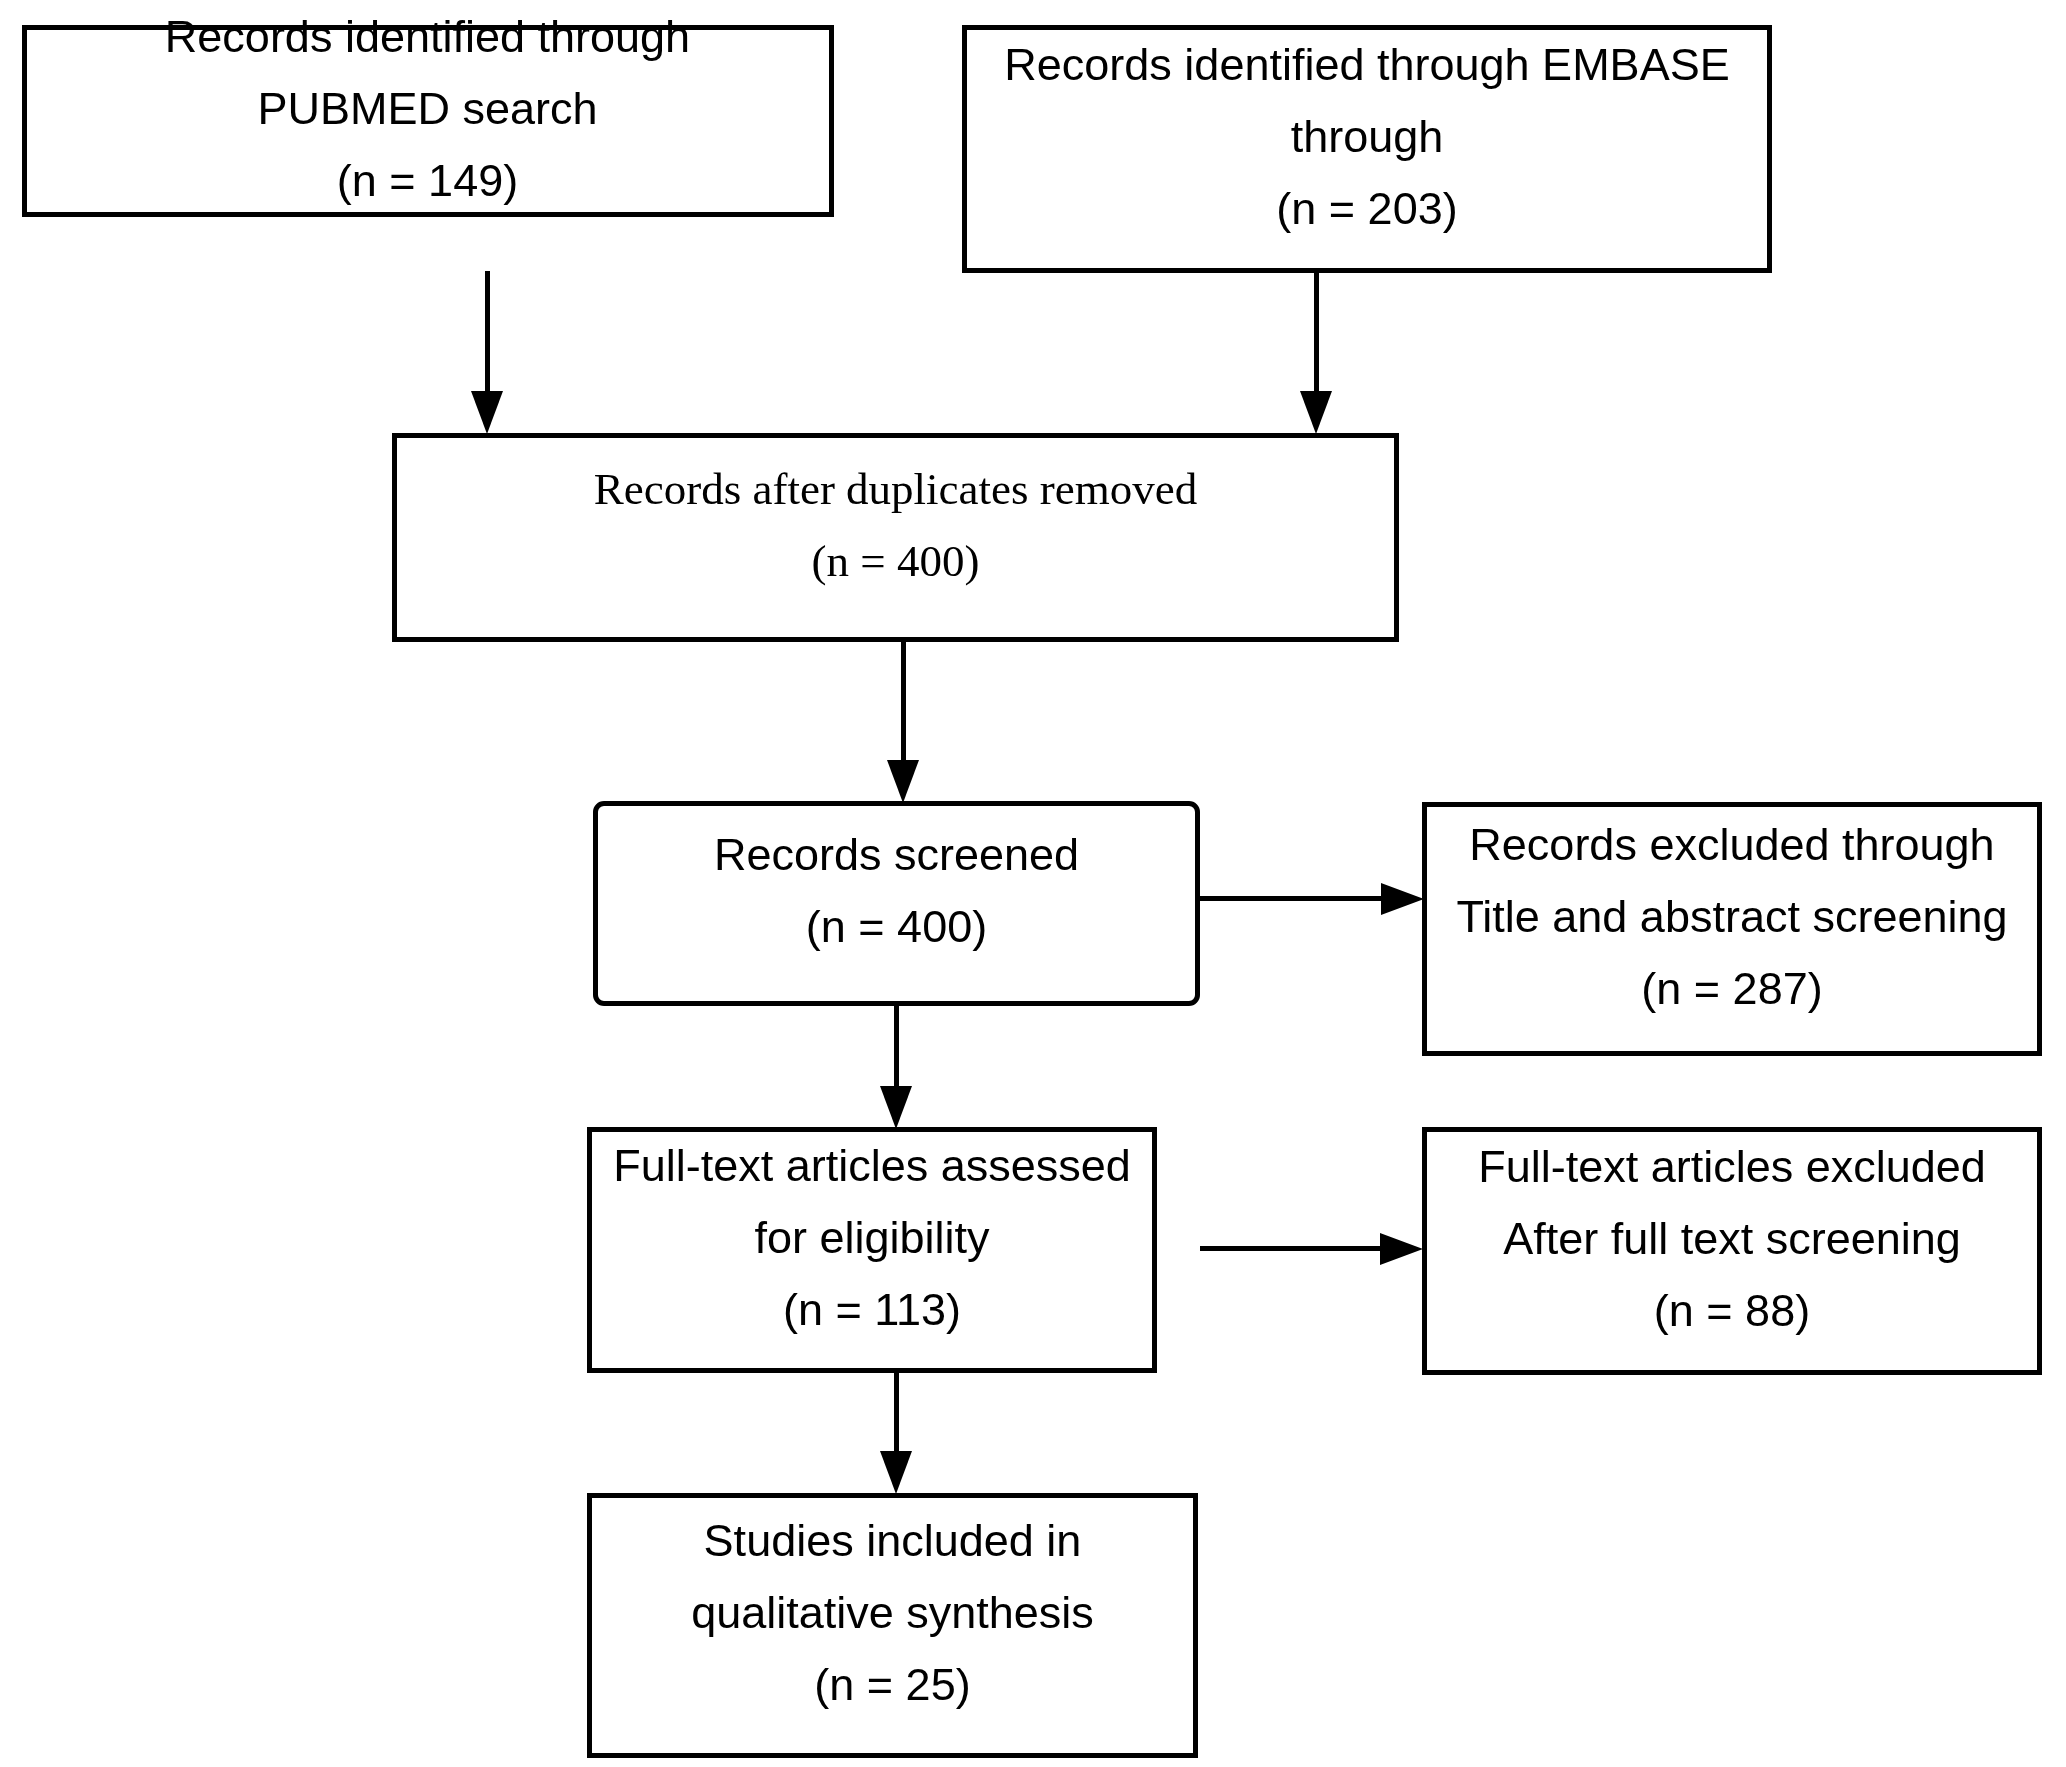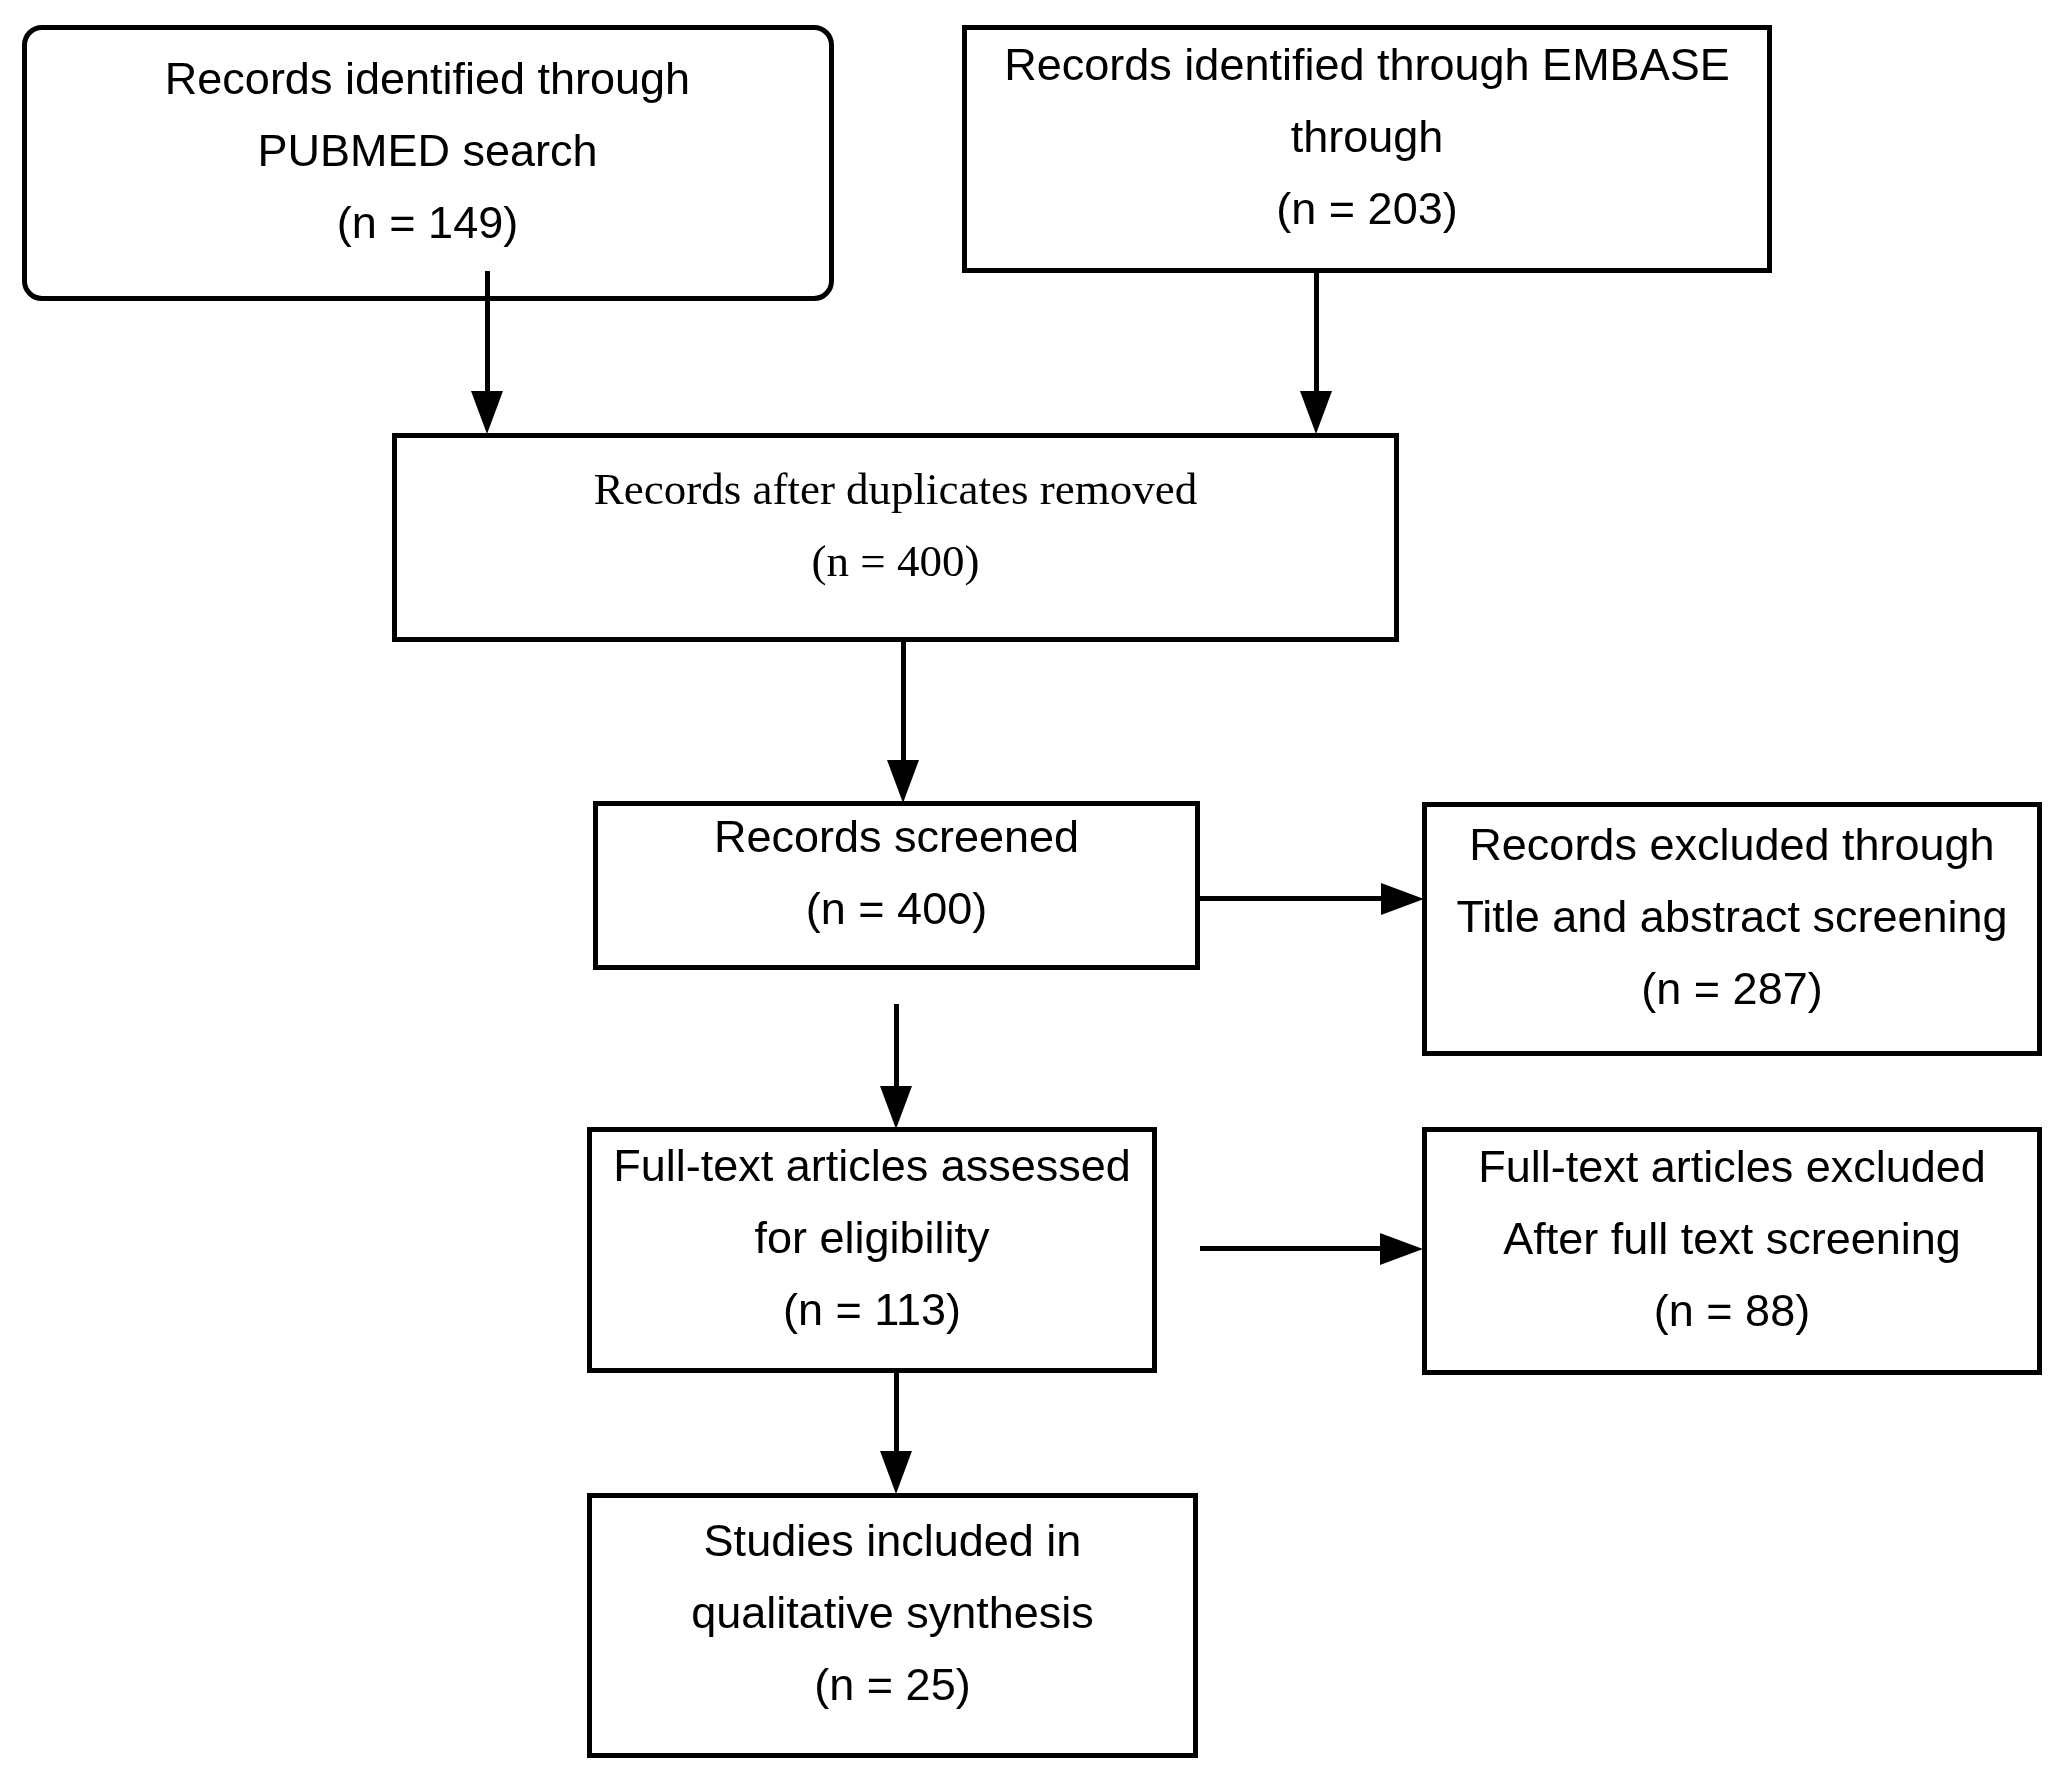--- a/index.html
+++ b/index.html
@@ -25,24 +25,24 @@
     justify-content: center;
     align-items: center;
     text-align: center;
     padding: 7.7px 15.4px 32px 15.4px;
     font-size: 45px;
     line-height: 1.6;
   }
   .bl { white-space: nowrap; }
 
   
-  #box-pubmed            { left: 21.5px;   top: 25px;   width: 812px; height: 276px; border-radius: 20px; }
+  #box-pubmed            { left: 21.5px;   top: 25px;   width: 812px; height: 192px; }
   #box-embase            { left: 962px; top: 25px;   width: 810px; height: 248px; }
   #box-duplicates        { left: 392px;  top: 433px;  width: 1007px; height: 209px; font-family: Liberation Serif, serif; }
-  #box-screened          { left: 593px;  top: 801px; width: 607px;  height: 169px; }
+  #box-screened          { left: 593px;  top: 801px; width: 607px;  height: 205px; border-radius: 11px; }
   #box-excluded-screen   { left: 1422px; top: 802px; width: 620px;  height: 254px; }
   #box-fulltext          { left: 587px;  top: 1127px; width: 570px;  height: 246px; }
   #box-excluded-fulltext { left: 1422px; top: 1127px; width: 620px;  height: 248px; }
   #box-included          { left: 587px;  top: 1493px; width: 611px;  height: 265px; }
 
   
   .arrow-v { position: absolute; width: 4.6px; }
   .arrow-v .shaft {
     position: absolute;
     left: 0; top: 0;

